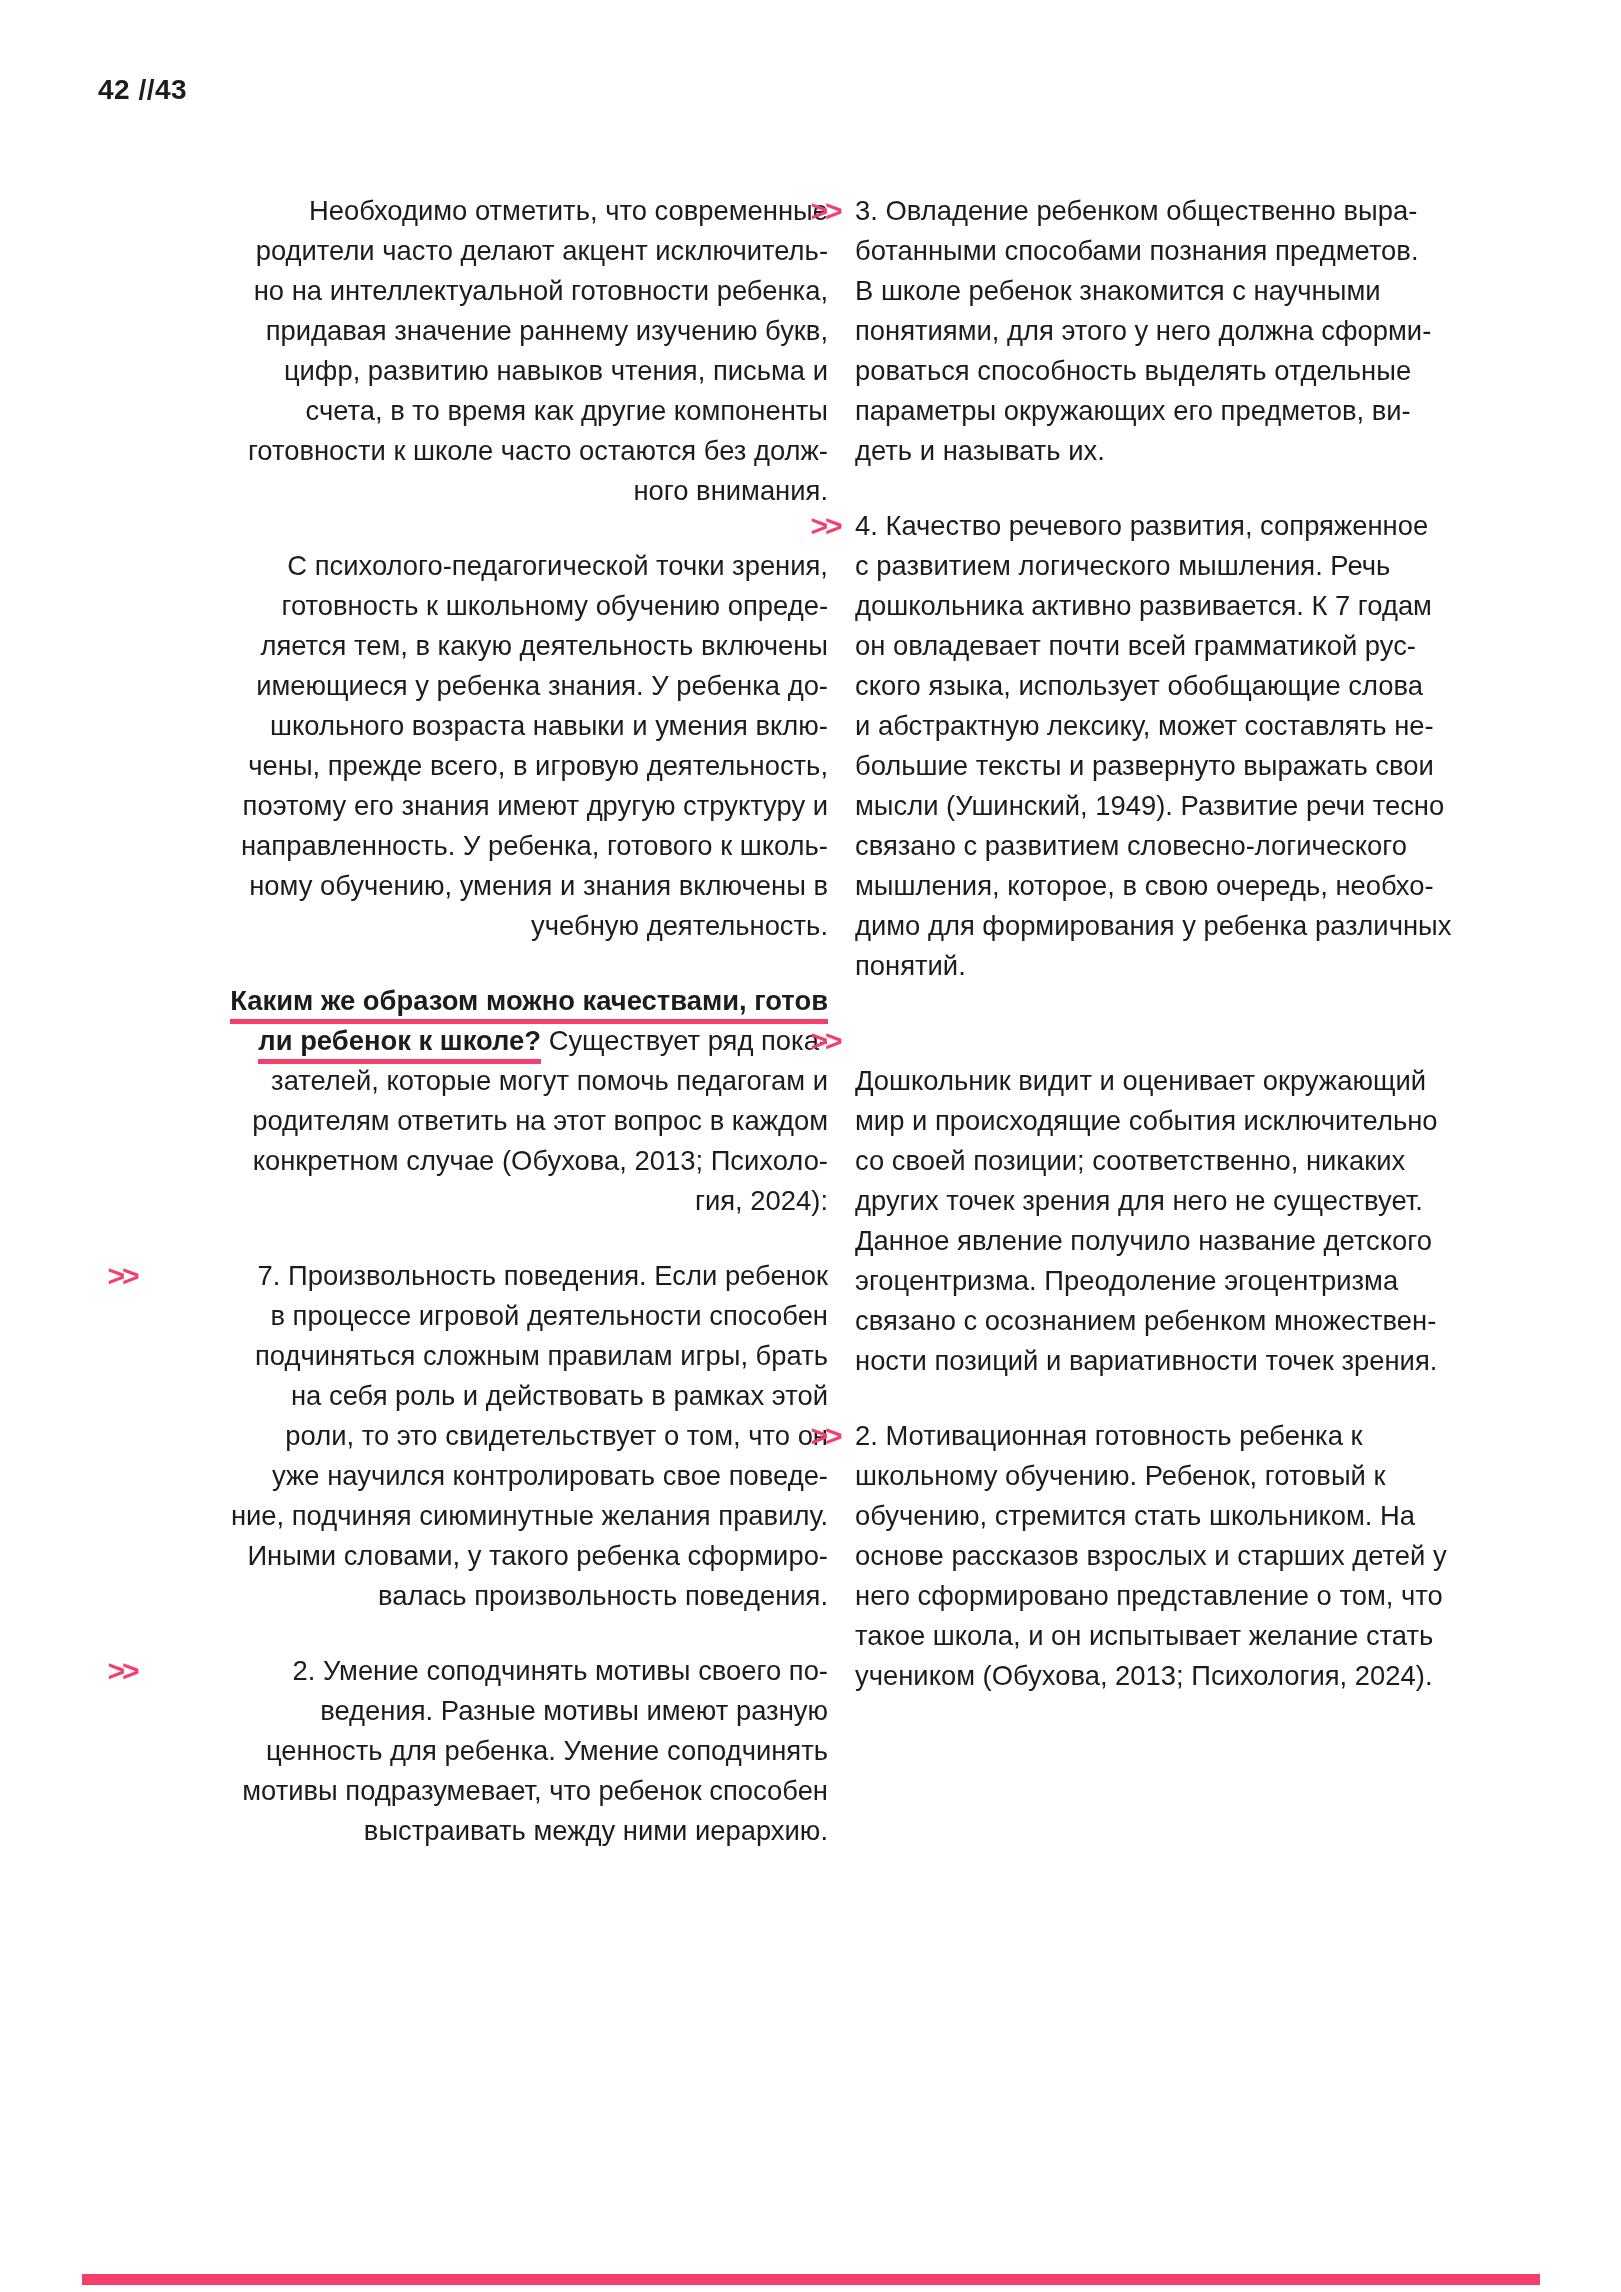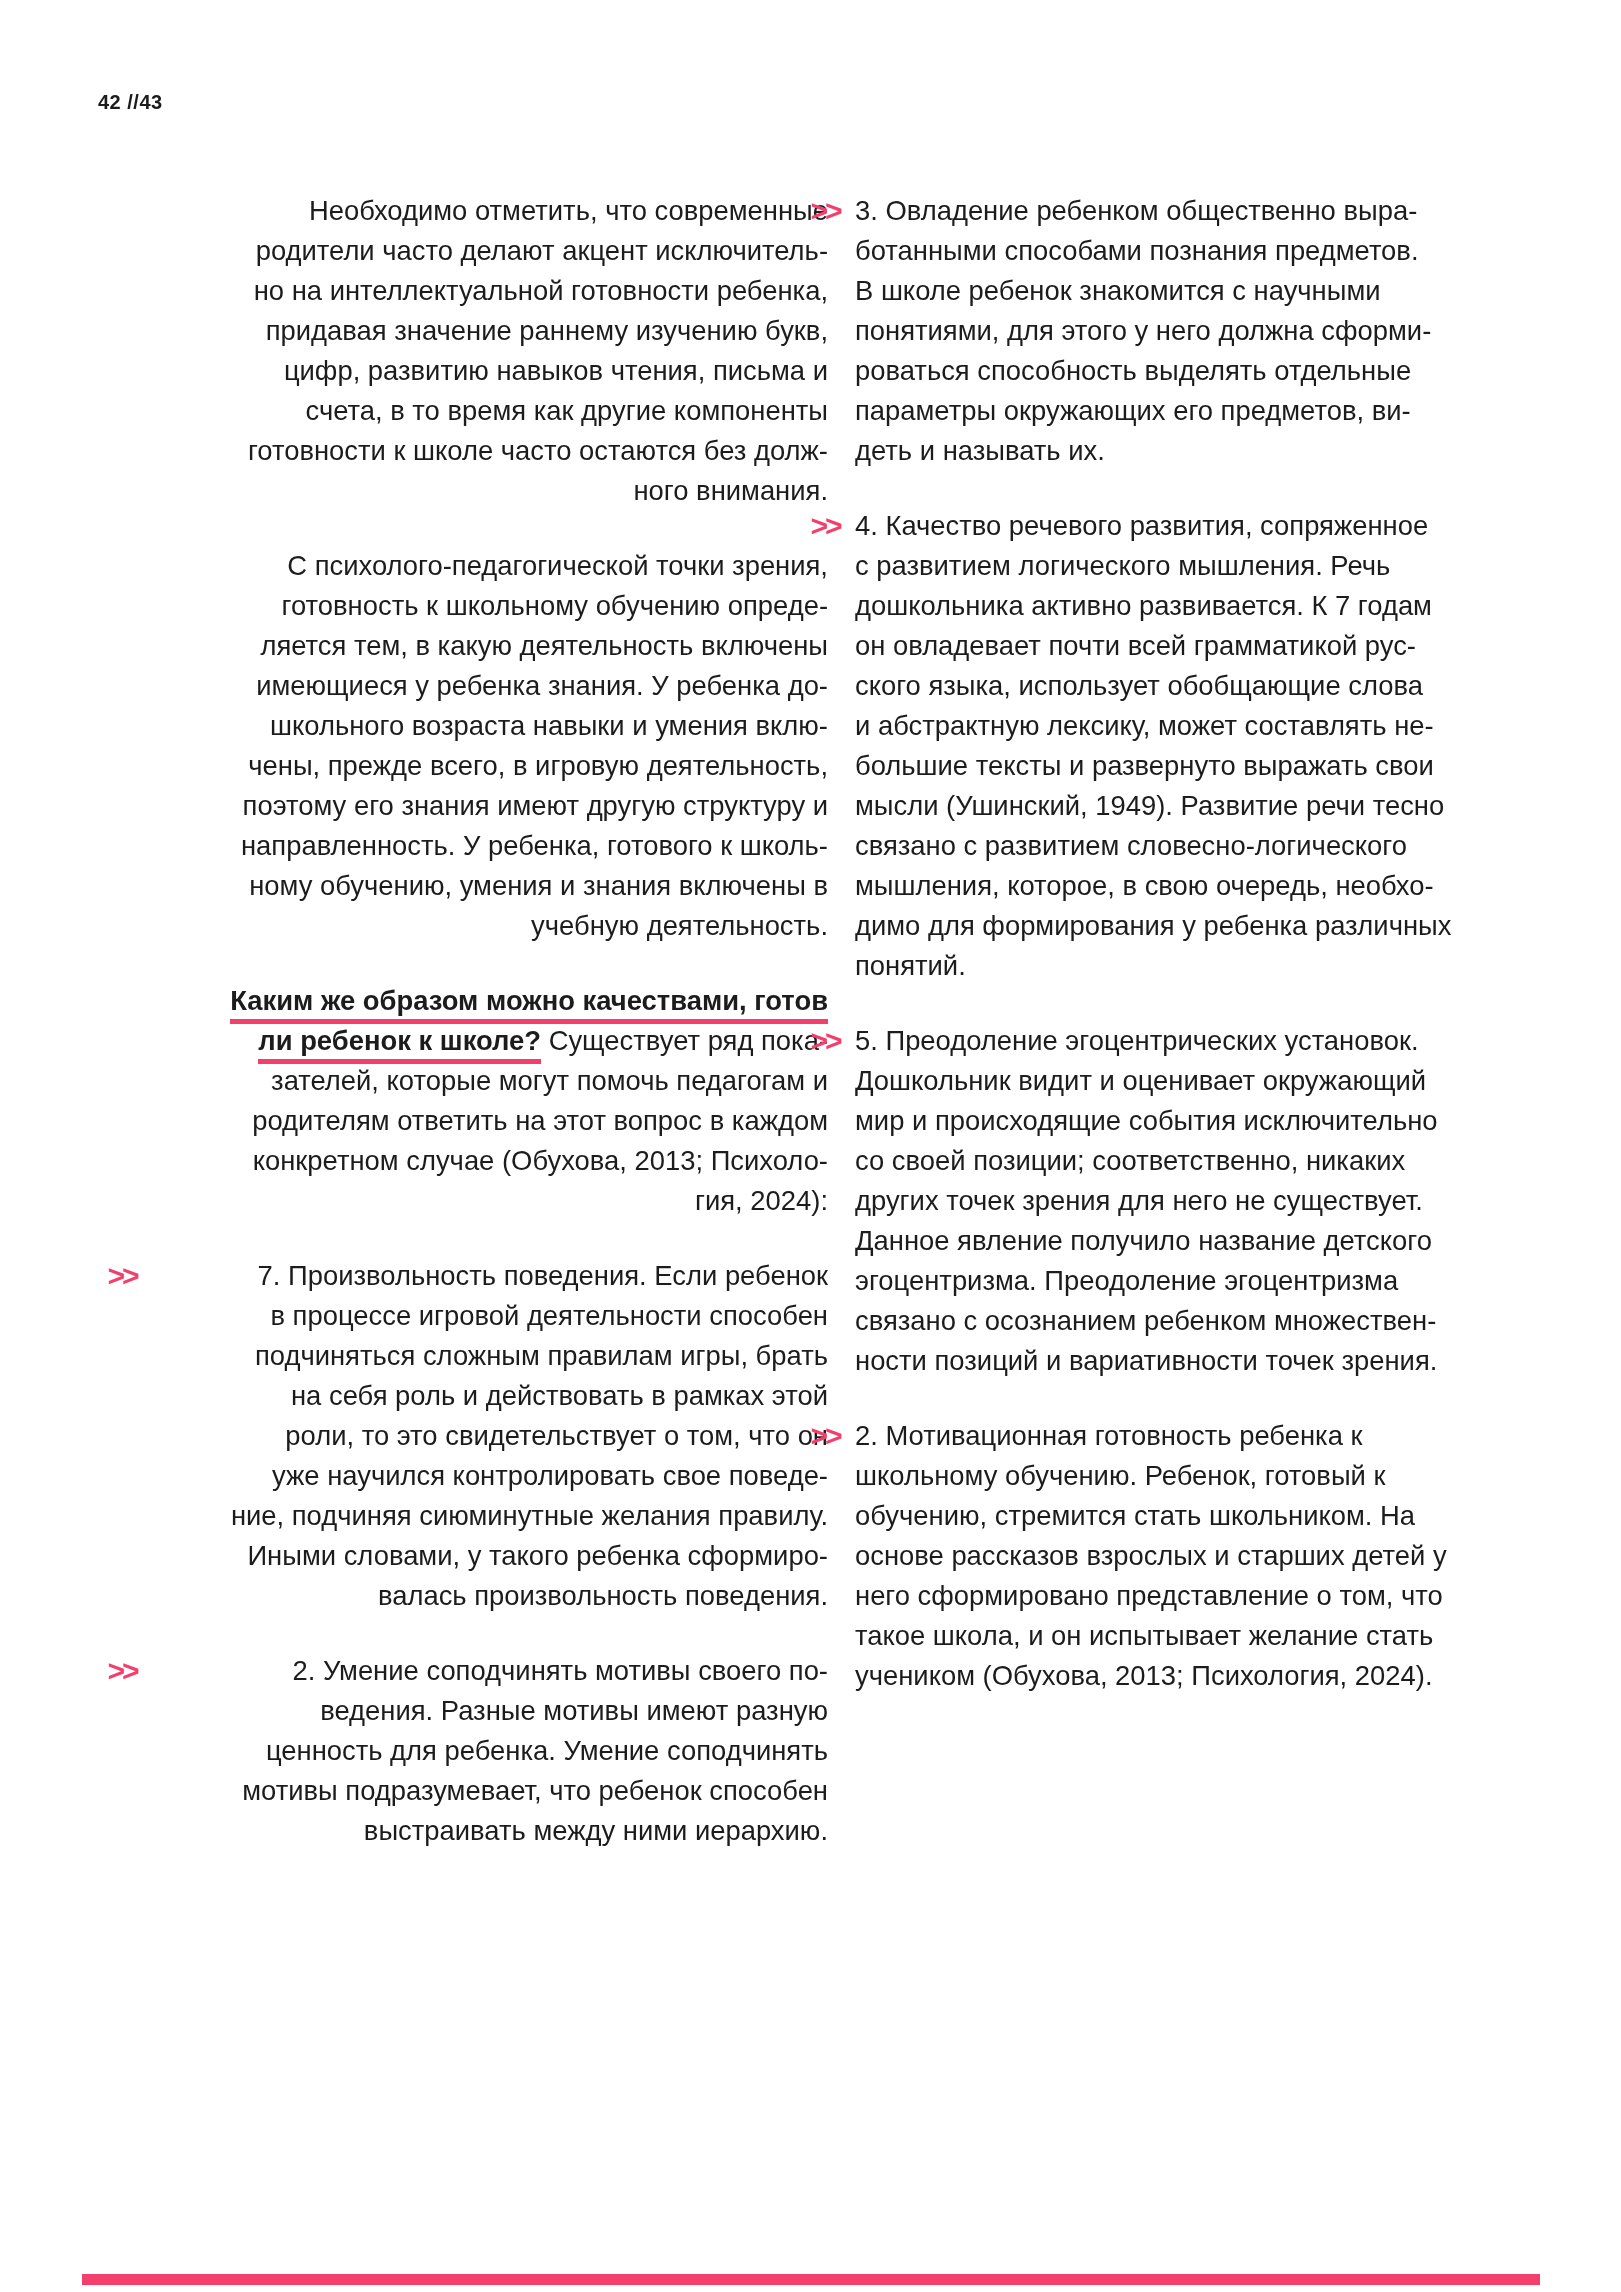--- a/index.html
+++ b/index.html
@@ -8,22 +8,22 @@
     --bg:#ffffff;
   }
   html,body{margin:0;padding:0;}
   body{
     width:1621px;height:2293px;position:relative;
     background:var(--bg);color:var(--text);
     font-family:"Liberation Sans",sans-serif;
     overflow:hidden;
   }
   .page-number{
-    position:absolute;left:98px;top:91px;
-    font-size:20px;font-weight:bold;letter-spacing:0.5px;
+    position:absolute;left:98px;top:74px;
+    font-size:28px;font-weight:bold;letter-spacing:0.5px;
   }
   .column{
     position:absolute;top:191px;
     font-size:27.4px;line-height:40px;
     white-space:pre;
   }
   .column.col-left{left:176px;width:652px;text-align:right;}
   .column.col-right{left:855px;width:659px;}
   .block{position:relative;margin:0 0 35px 0;}
   .block:last-child{margin-bottom:0;}
@@ -100,21 +100,21 @@
 с развитием логического мышления.</span><span class="seg-plain"> Речь
 дошкольника активно развивается. К 7 годам
 он овладевает почти всей грамматикой рус-
 ского языка, использует обобщающие слова
 и абстрактную лексику, может составлять не-
 большие тексты и развернуто выражать свои
 мысли (Ушинский, 1949). Развитие речи тесно
 связано с развитием словесно-логического
 мышления, которое, в свою очередь, необхо-
 димо для формирования у ребенка различных
-понятий.</span></div><div class="block"><span class="marker">&gt;&gt;</span><span class="seg-bold">5. Преодоление эгоцентрических установок.</span><span class="seg-plain">
+понятий.</span></div><div class="block"><span class="marker">&gt;&gt;</span><span class="seg-plain">
 Дошкольник видит и оценивает окружающий
 мир и происходящие события исключительно
 со своей позиции; соответственно, никаких
 других точек зрения для него не существует.
 Данное явление получило название детского
 эгоцентризма. Преодоление эгоцентризма
 связано с осознанием ребенком множествен-
 ности позиций и вариативности точек зрения.</span></div><div class="block"><span class="marker">&gt;&gt;</span><span class="seg-bold">2. Мотивационная готовность ребенка к
 школьному обучению.</span><span class="seg-plain"> Ребенок, готовый к
 обучению, стремится стать школьником. На

